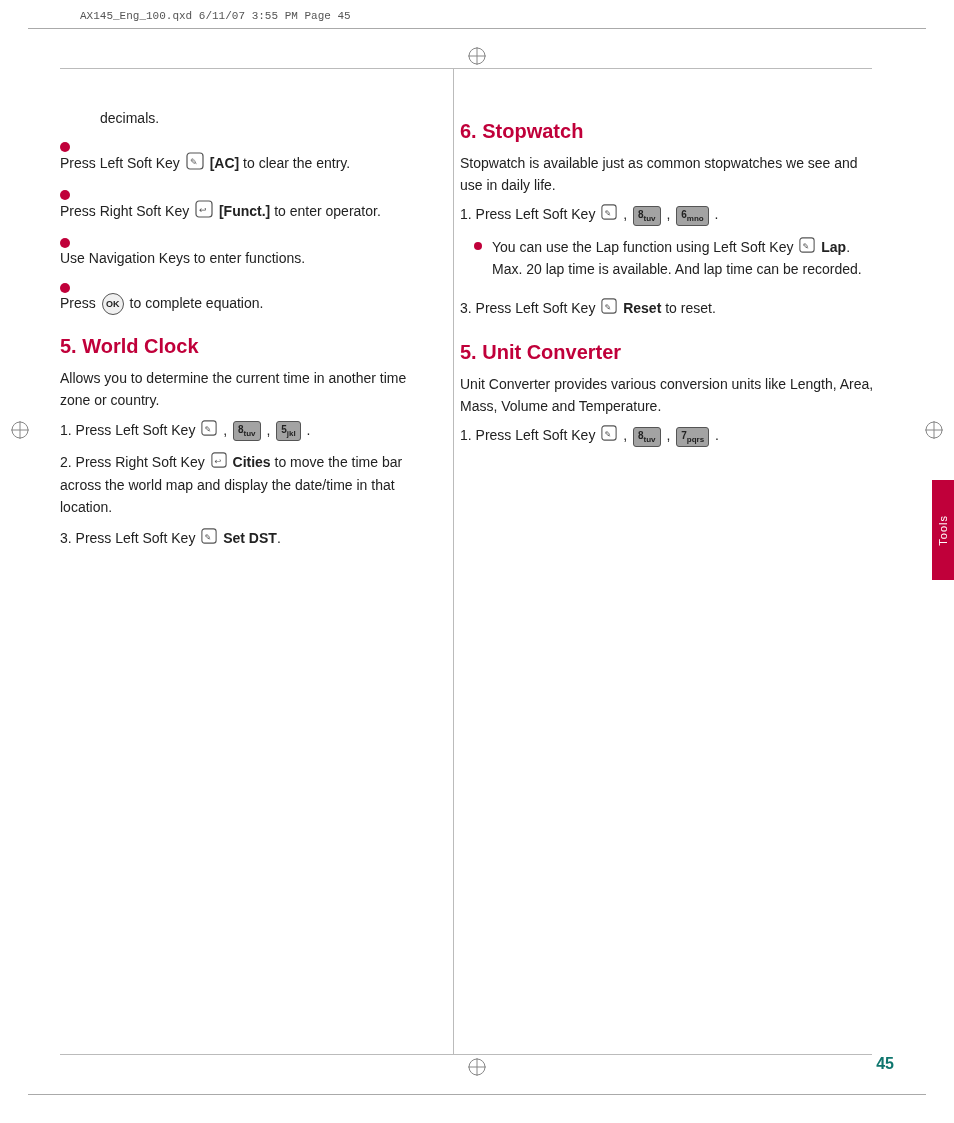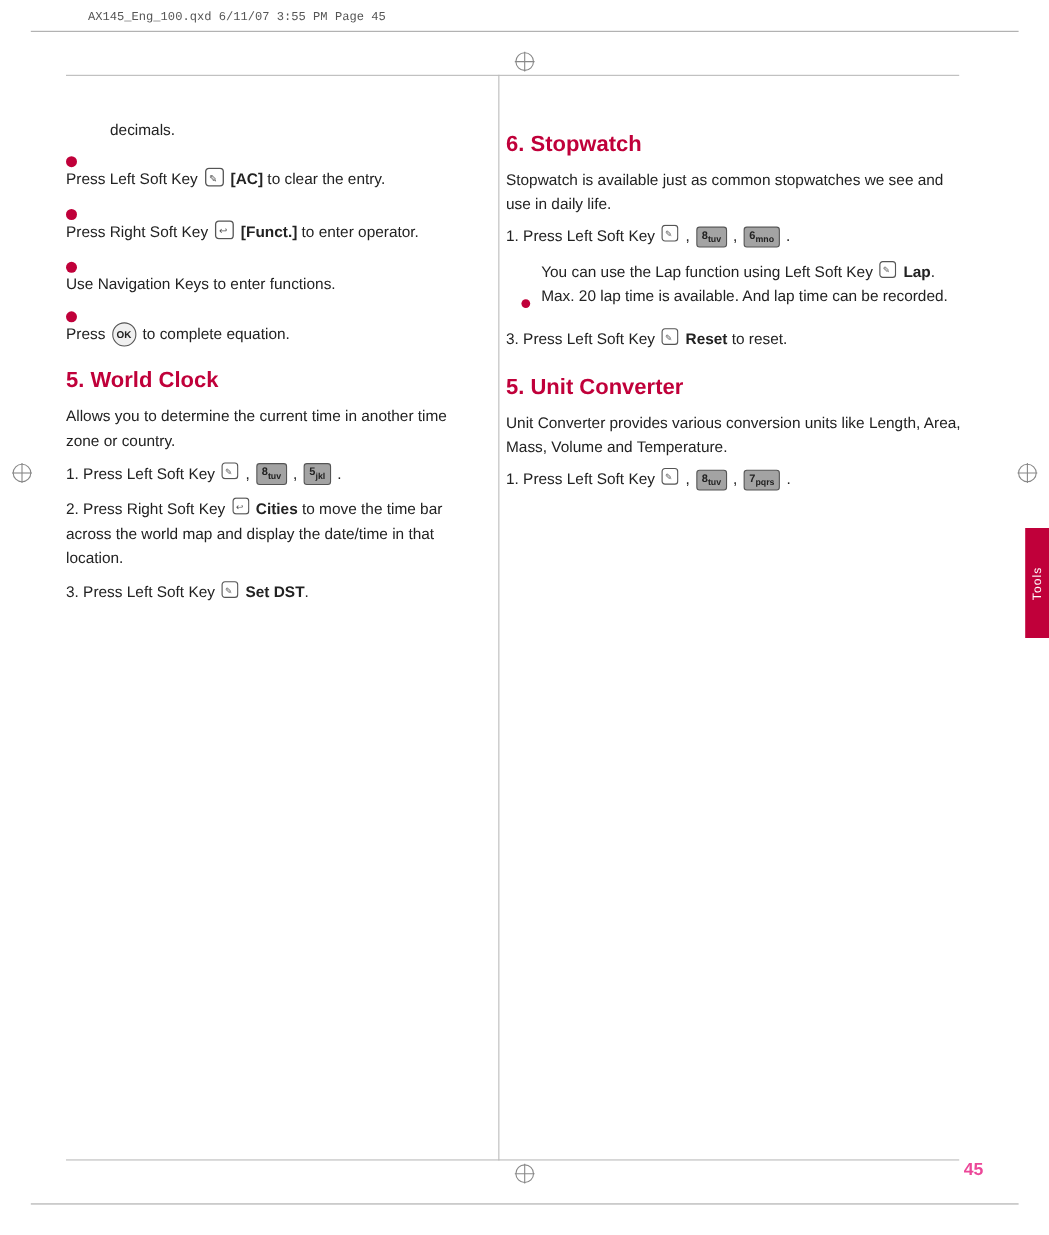--- a/index.html
+++ b/index.html
@@ -107,21 +107,21 @@
       letter-spacing: 1px;
     }
 
     
     .page-number {
       position: absolute;
       bottom: 50px;
       right: 60px;
       font-size: 16px;
       font-weight: bold;
-      color: #ec4899;
+      color: #0f766e;
     }
 
     
     .section-heading {
       font-size: 20px;
       font-weight: bold;
       color: #c0003a;
       margin-bottom: 10px;
       margin-top: 0;
     }
@@ -226,21 +226,21 @@
     }
     .section-6 {
       margin-top: 0;
     }
     .section-7 {
       margin-top: 20px;
     }
 
     .sub-bullet {
       display: flex;
-      align-items: flex-end;
+      align-items: flex-start;
       margin: 8px 0 18px 14px;
       font-size: 14px;
       line-height: 1.5;
     }
 
     .divider-line-h {
       position: absolute;
       top: 68px;
       left: 60px;
       right: 82px;

